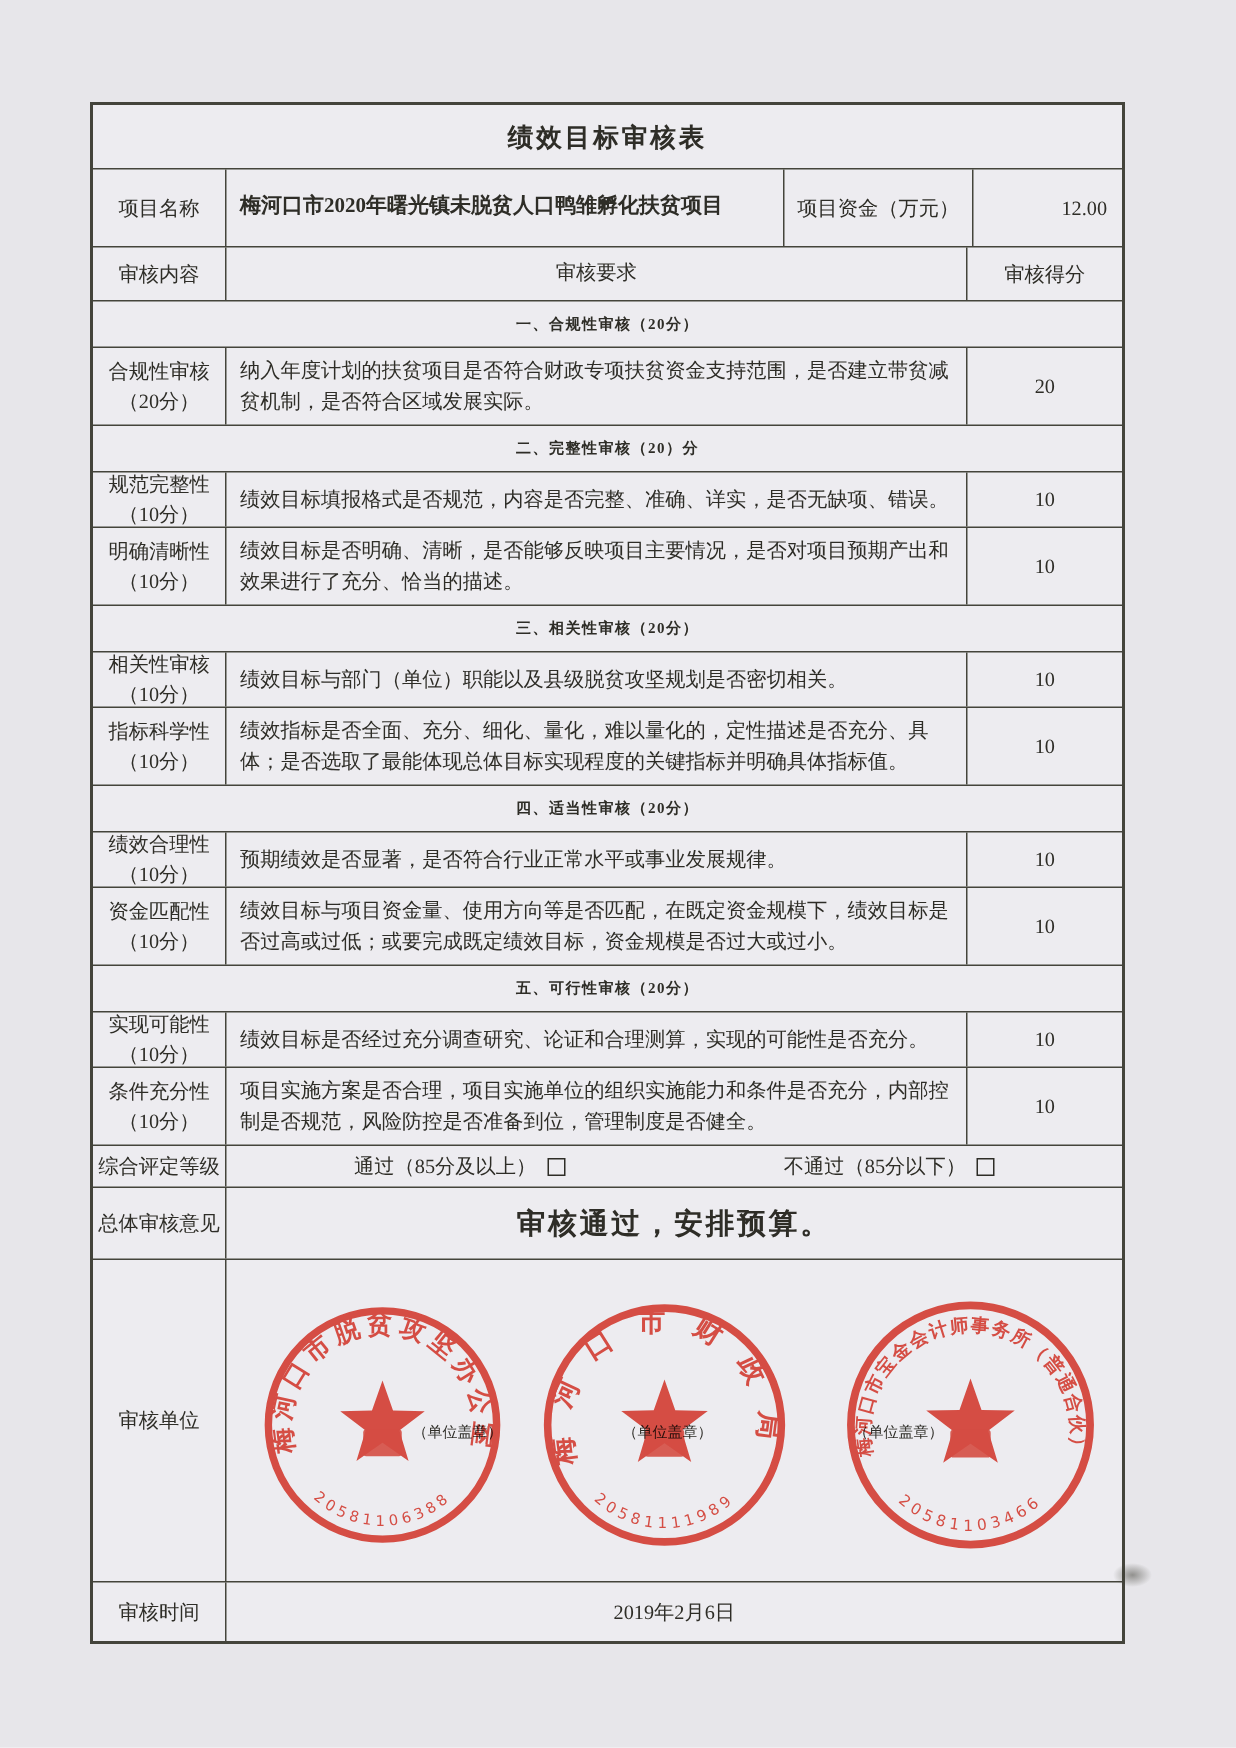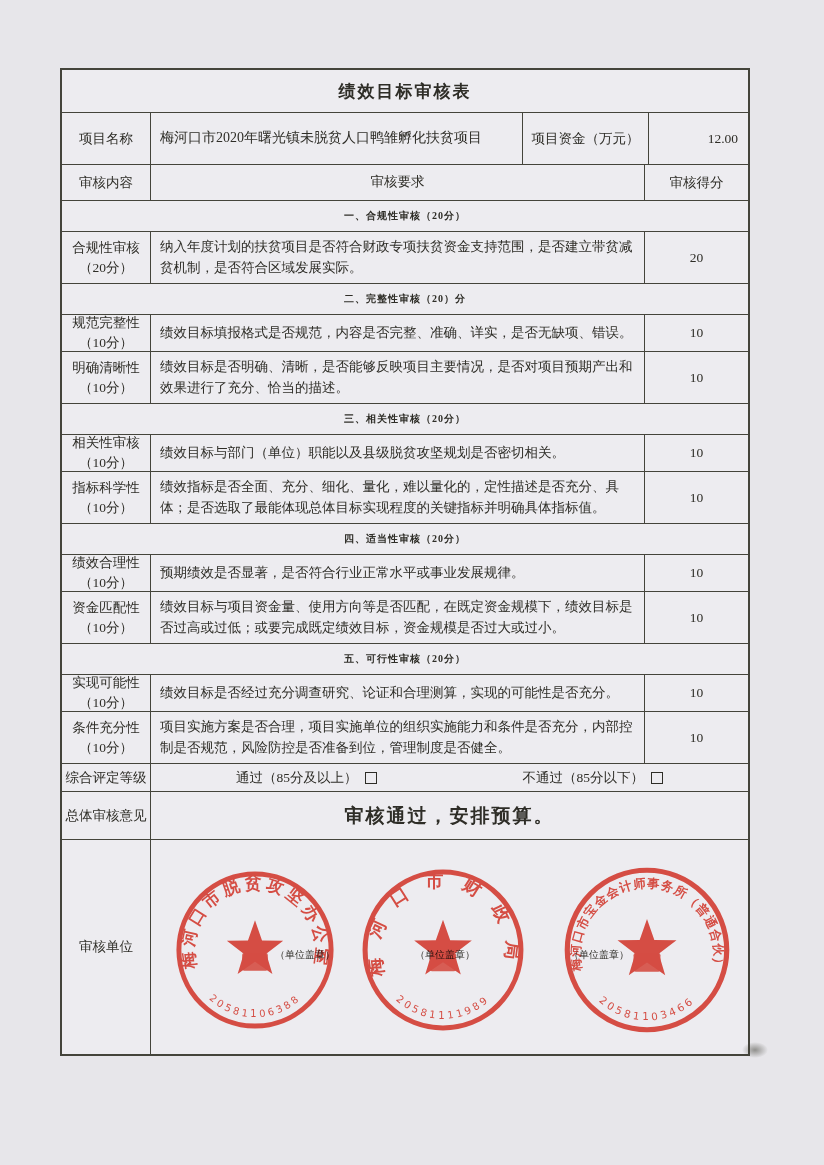--- a/index.html
+++ b/index.html
@@ -26,21 +26,21 @@
   .row{display:flex;align-items:stretch;}
   .row + .row{border-top:1px solid var(--line);}
   .cell{display:flex;align-items:center;justify-content:center;}
   .cell + .cell{border-left:1px solid var(--line);}
   .c-label{width:88px;text-align:center;font-size:13.5px;line-height:1.45;padding:2px 3px;flex:none;}
   .c-req{flex:1;justify-content:flex-start;text-align:left;font-size:13.5px;line-height:1.55;padding:3px 9px;}
   .c-score{width:104px;font-size:13.5px;flex:none;}
   .r-title{height:42px;}
   .r-title .cell{flex:1;font-weight:bold;font-size:17px;letter-spacing:2px;}
   .r-name{height:52px;}
-  .c-pname{width:372px;justify-content:flex-start;text-align:left;padding:3px 9px;font-weight:normal;font-size:14px;line-height:1.45;flex:none;}
+  .c-pname{width:372px;justify-content:flex-start;text-align:left;padding:3px 9px;font-weight:bold;font-size:14px;line-height:1.45;flex:none;}
   .c-fund{width:126px;font-size:13.5px;text-align:center;padding:2px;flex:none;}
   .c-amt{flex:1;justify-content:flex-end;padding-right:10px;font-size:13.5px;}
   .r-cols{height:36px;}
   .r-sec{height:31px;}
   .r-sec .cell{flex:1;font-weight:bold;font-size:10px;letter-spacing:1px;}
   .r-one{height:37px;}
   .r-two{height:52px;}
   .r-rate{height:28px;}
   .c-rate{flex:1;justify-content:space-around;font-size:13.5px;padding:0 30px;gap:36px;}
   .rate-opt{display:flex;align-items:center;gap:7px;}
@@ -228,16 +228,20 @@
           <textPath href="#arc3" startOffset="50%">梅河口市宝金会计师事务所（普通合伙）</textPath>
         </text>
         <text class="arc-num" text-anchor="middle">
           <textPath href="#num3" startOffset="50%">2205811034667</textPath>
         </text>
       </svg>
 
     </div>
   </div>
 
+  <div class="row r-time">
+    <div class="cell c-label">审核时间</div>
+    <div class="cell c-time">2019年2月6日</div>
+  </div>
 
 </div>
 
 <div class="smudge"></div>
 
 </body></html>

